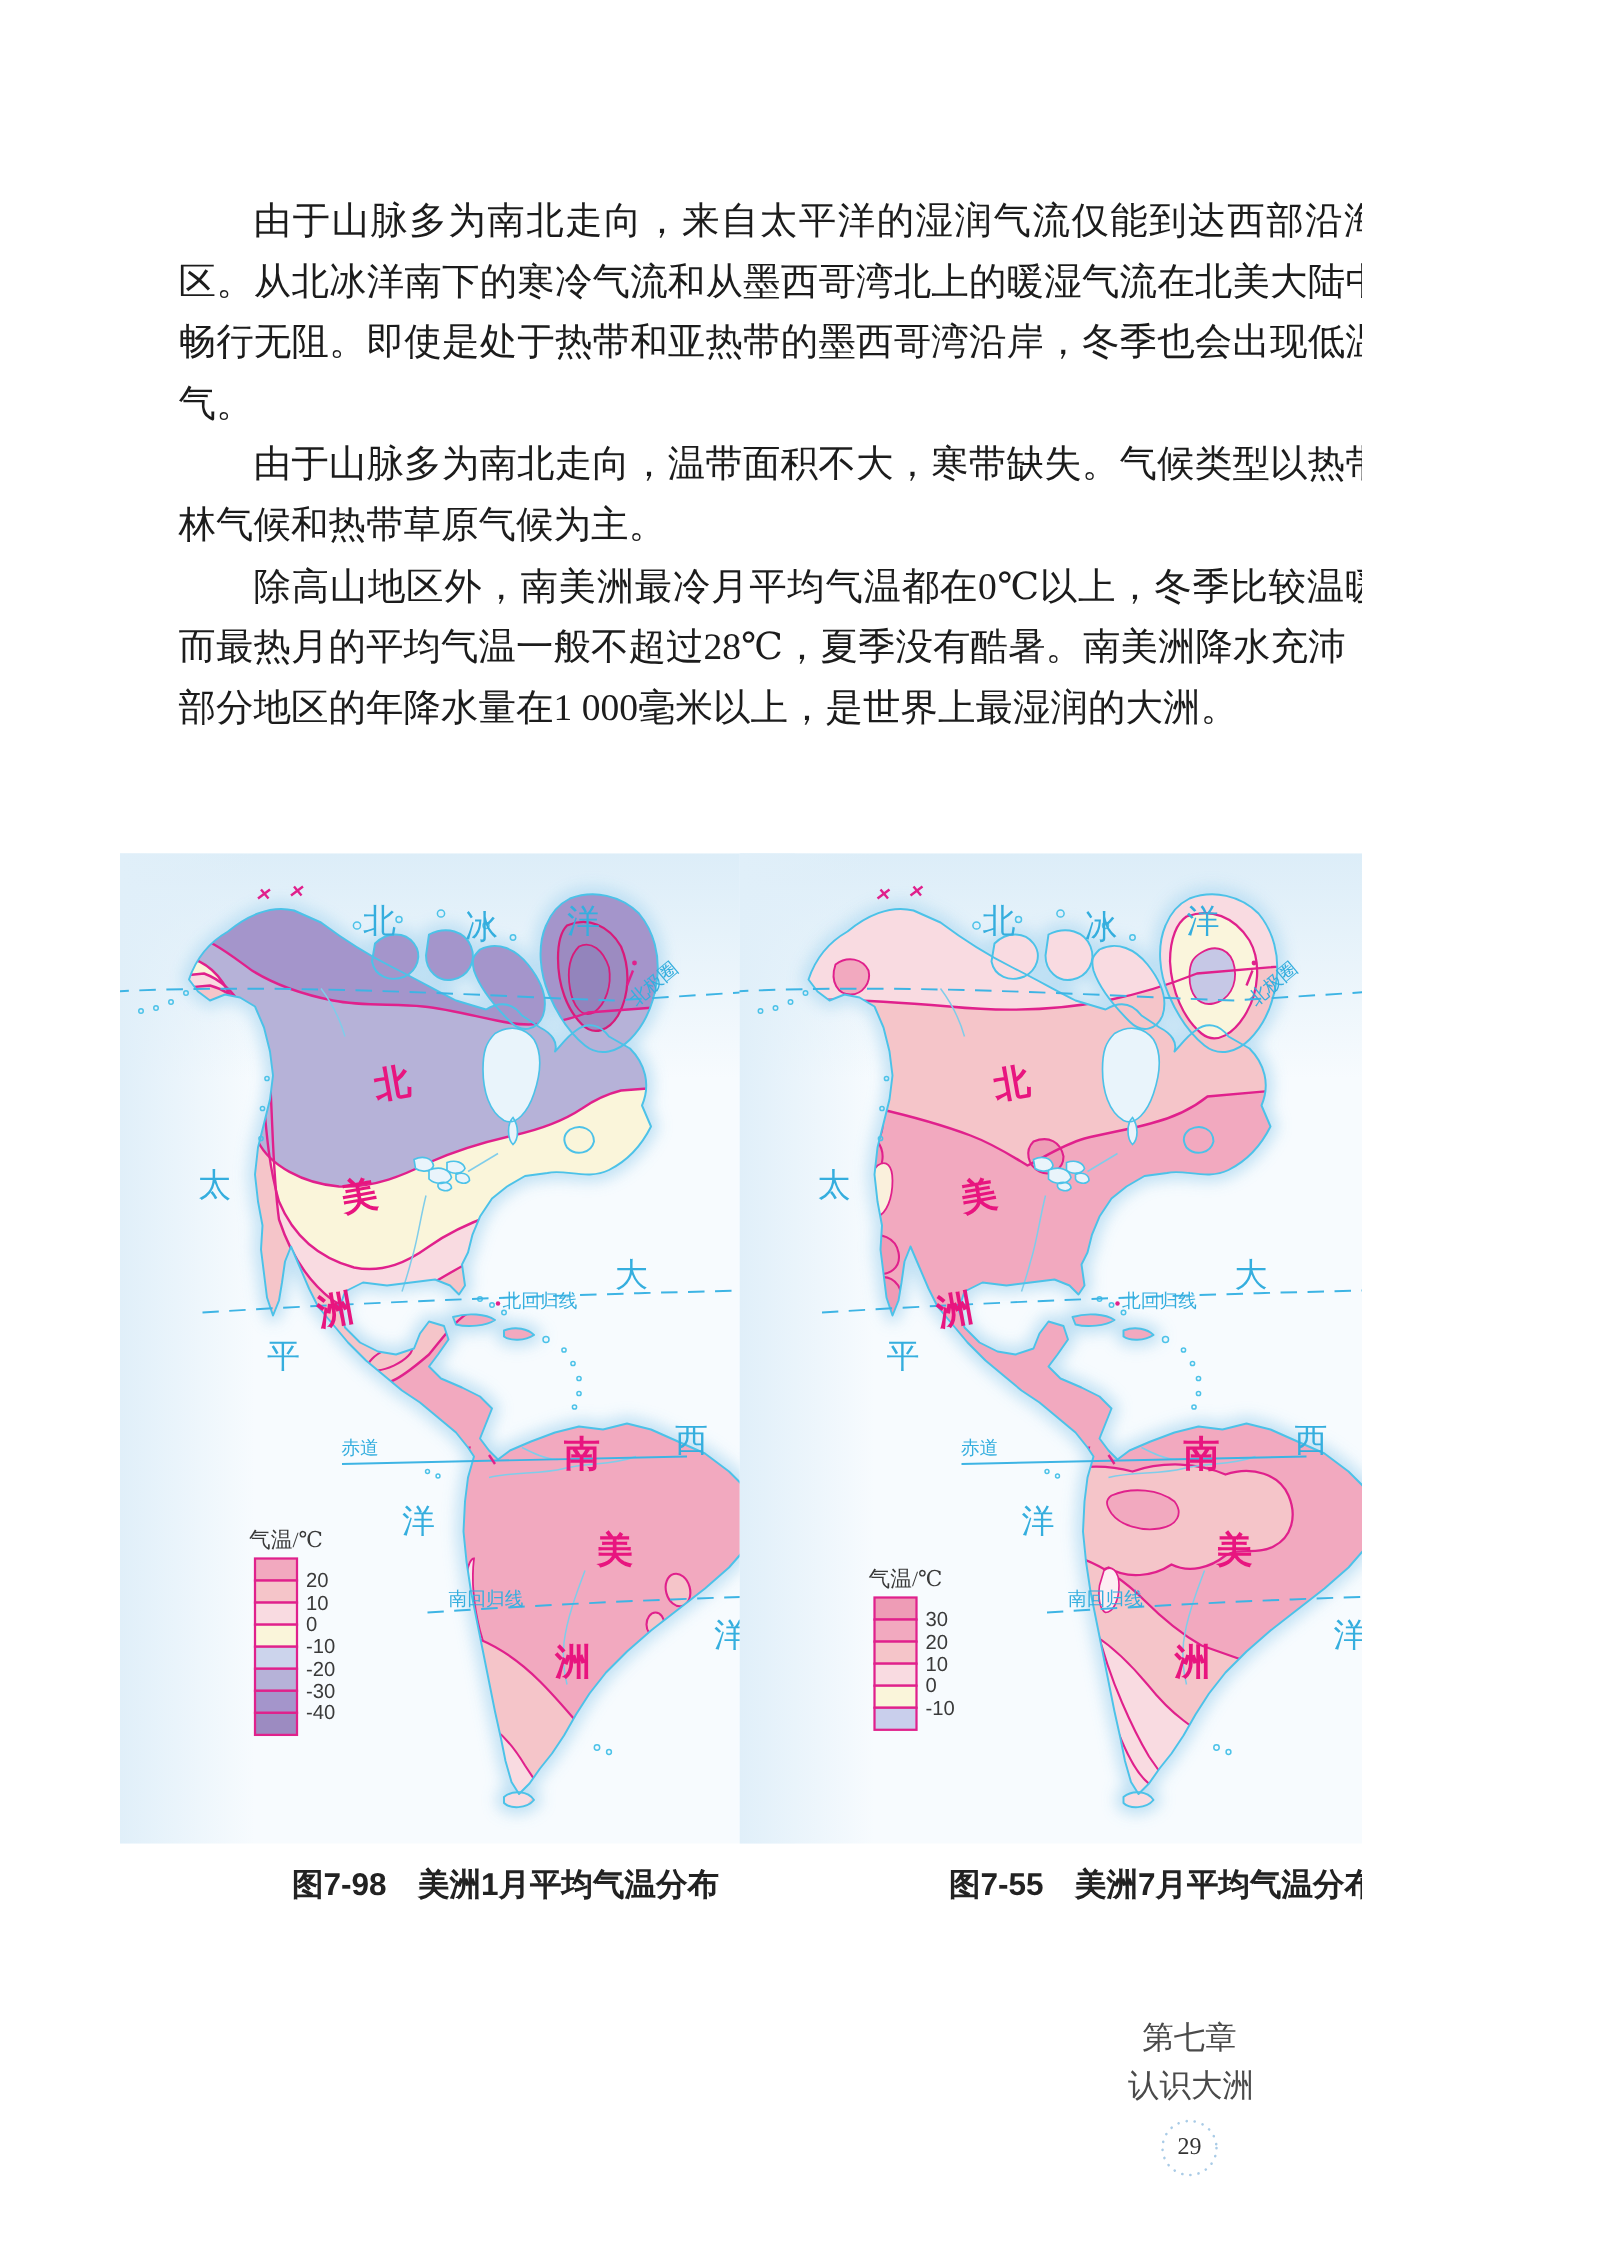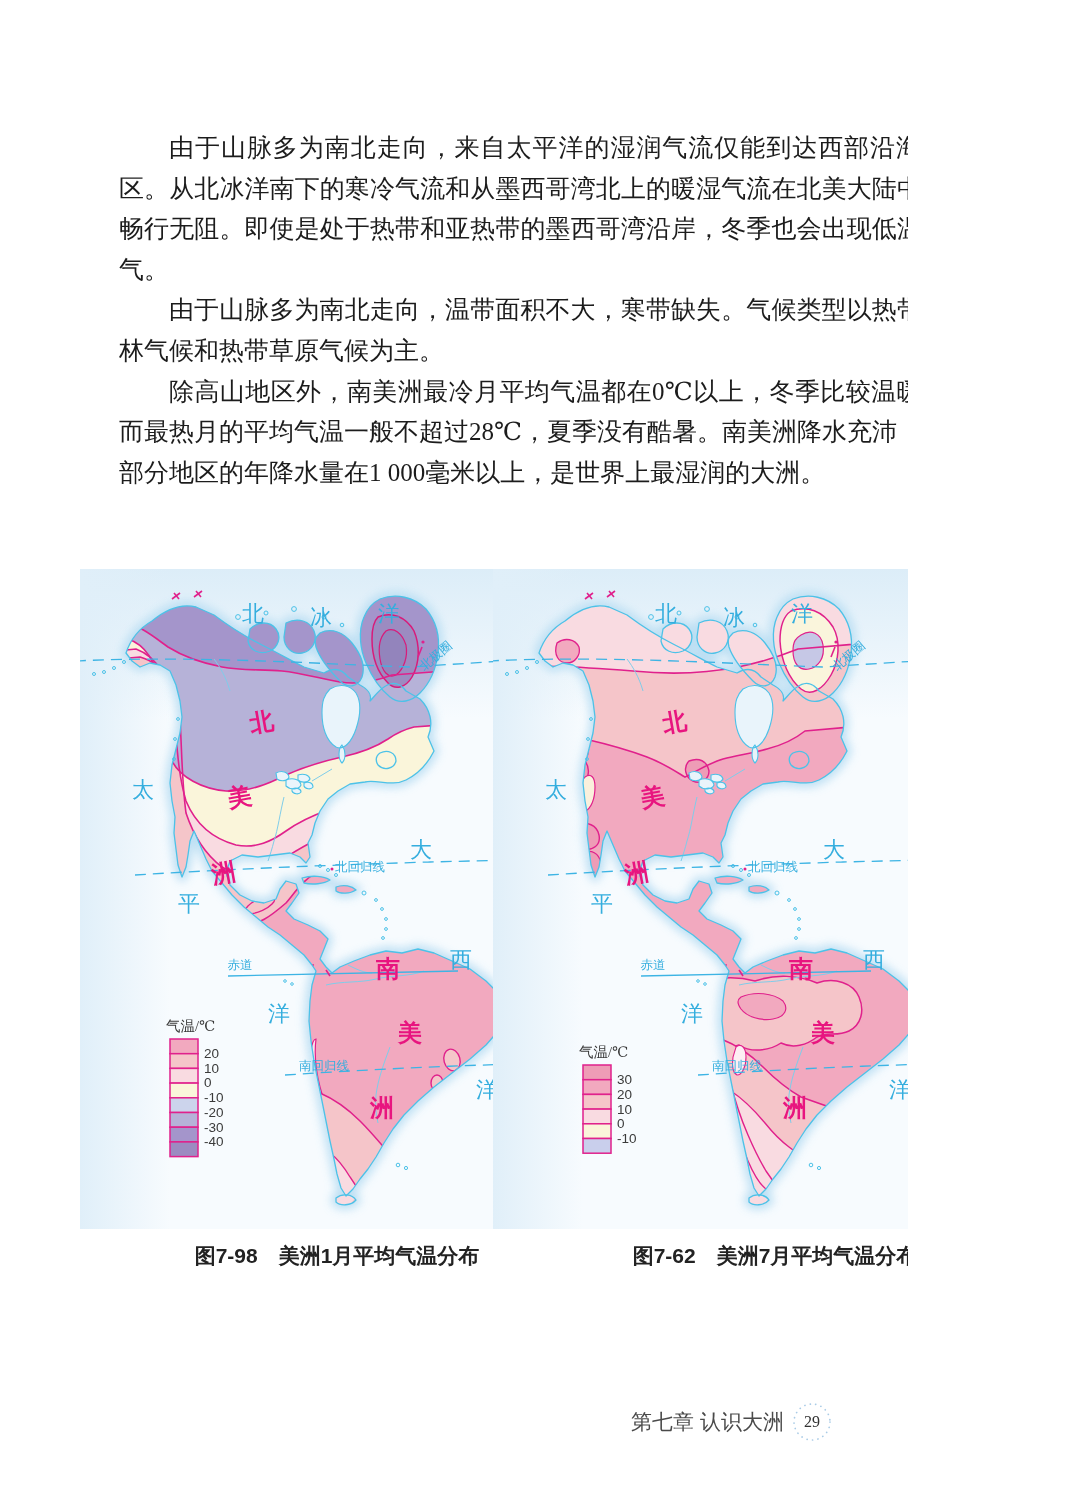--- a/index.html
+++ b/index.html
@@ -5,22 +5,22 @@
   html,body{margin:0;padding:0;background:#ffffff;}
   .pg{position:relative;width:908px;height:1508px;background:#ffffff;overflow:hidden;
       font-family:"Liberation Serif","DejaVu Serif",serif;color:#1c1c1c;}
   .bodytext{position:absolute;left:119px;top:128px;width:828px;font-size:25px;line-height:40.6px;text-align:justify;}
   .bodytext p{margin:0;text-indent:2em;}
   .mapbox{position:absolute;top:568px;width:450px;height:662px;}
   .mapbox.jan{left:80px;} .mapbox.jul{left:493px;}
   .cap{position:absolute;top:1242px;width:450px;text-align:center;
        font-family:"Liberation Sans","DejaVu Sans",sans-serif;font-weight:bold;font-size:21px;color:#222;}
   .cap.jan{left:112px;} .cap.jul{left:550px;}
-  .footer{position:absolute;top:1398px;right:72px;display:flex;align-items:center;gap:4px;
-          font-size:21px;color:#4a4a4a;}
+  .footer{position:absolute;top:1344px;right:72px;display:flex;align-items:center;gap:4px;
+          font-size:21px;color:#4a4a4a;flex-direction:column;}
   .footer .sec{margin-left:2px;}
   .pagenum-wrap{position:relative;width:48px;height:48px;display:flex;align-items:center;justify-content:center;}
   .pagenum-wrap svg{position:absolute;left:0;top:0;}
   .pagenum{position:relative;font-size:16px;color:#333;}
   svg text{font-family:"Liberation Serif","DejaVu Serif",serif;}
   .oc{fill:#35aede;font-size:22px;letter-spacing:1px;}
   .cont{fill:#e8157f;font-size:24px;font-weight:bold;}
   .linelab{fill:#35aede;font-size:12.5px;}
   .leg-t{fill:#3a3a3a;font-size:14.5px;}
   .leg-v{fill:#3a3a3a;font-size:13.5px;font-family:"Liberation Sans","DejaVu Sans",sans-serif;}
@@ -336,21 +336,21 @@
       <text class="leg-v" x="124" y="515">30</text>
       <text class="leg-v" x="124" y="530">20</text>
       <text class="leg-v" x="124" y="545">10</text>
       <text class="leg-v" x="124" y="559">0</text>
       <text class="leg-v" x="124" y="574">-10</text>
     </g>
   </svg>
   </div>
 
   <div class="cap jan">图7-98　美洲1月平均气温分布</div>
-  <div class="cap jul">图7-62　美洲7月平均气温分布</div>
+  <div class="cap jul">图7-55　美洲7月平均气温分布</div>
 
   <div class="footer">
     <span>第七章</span>
     <span class="sec">认识大洲</span>
     <span class="pagenum-wrap">
       <svg width="48" height="48">
         <circle cx="24" cy="24" r="18" fill="none" stroke="#a9cbe6" stroke-width="1.7" stroke-linecap="round" stroke-dasharray="0.1,5.4"></circle>
       </svg>
       <span class="pagenum">29</span>
     </span>

